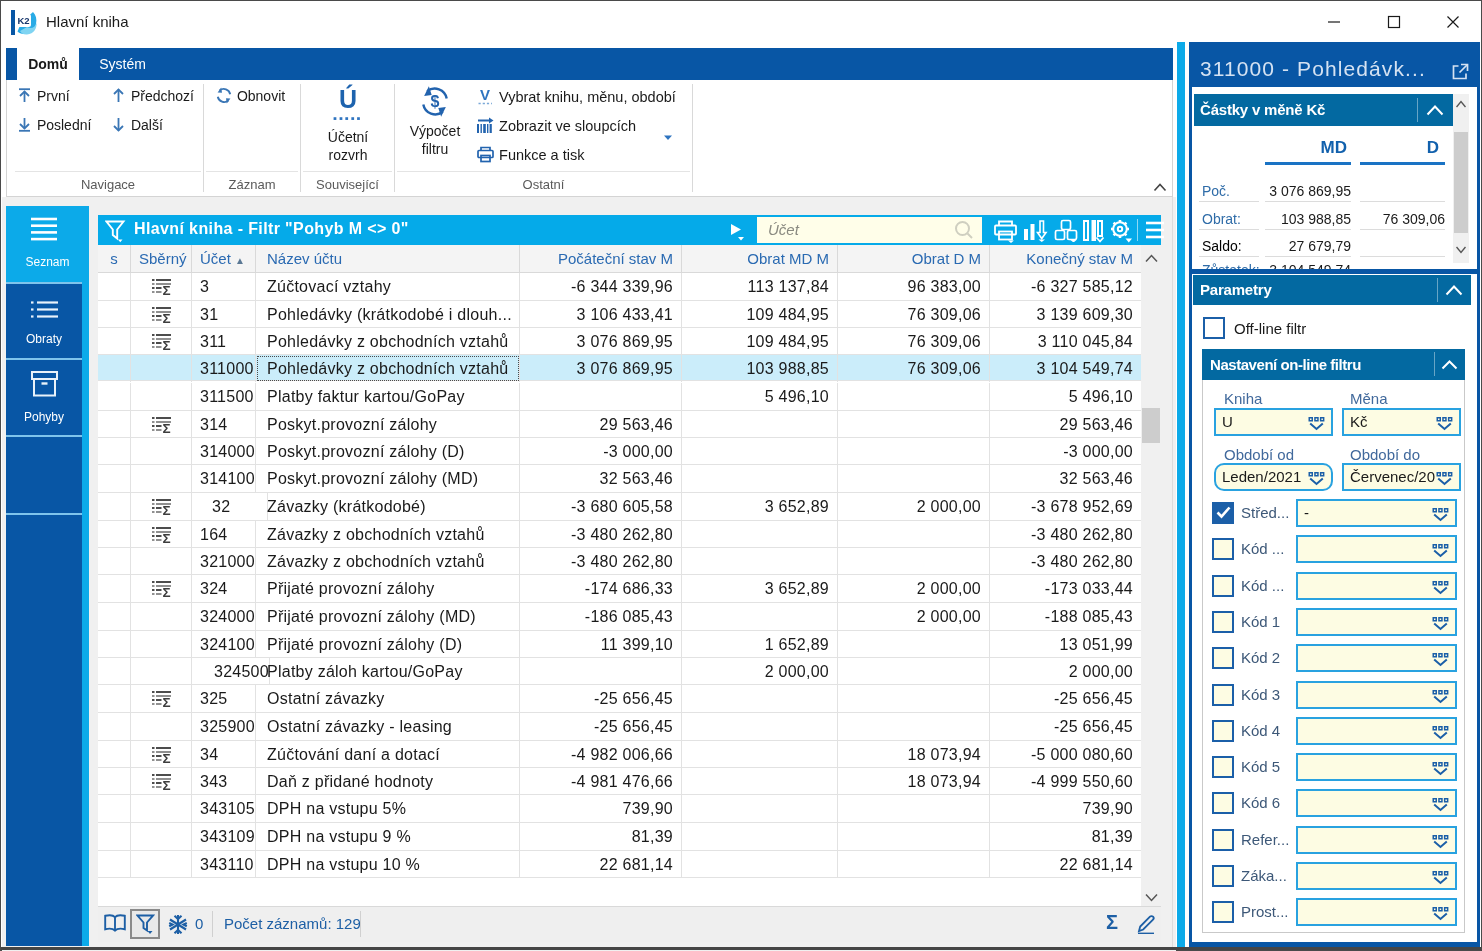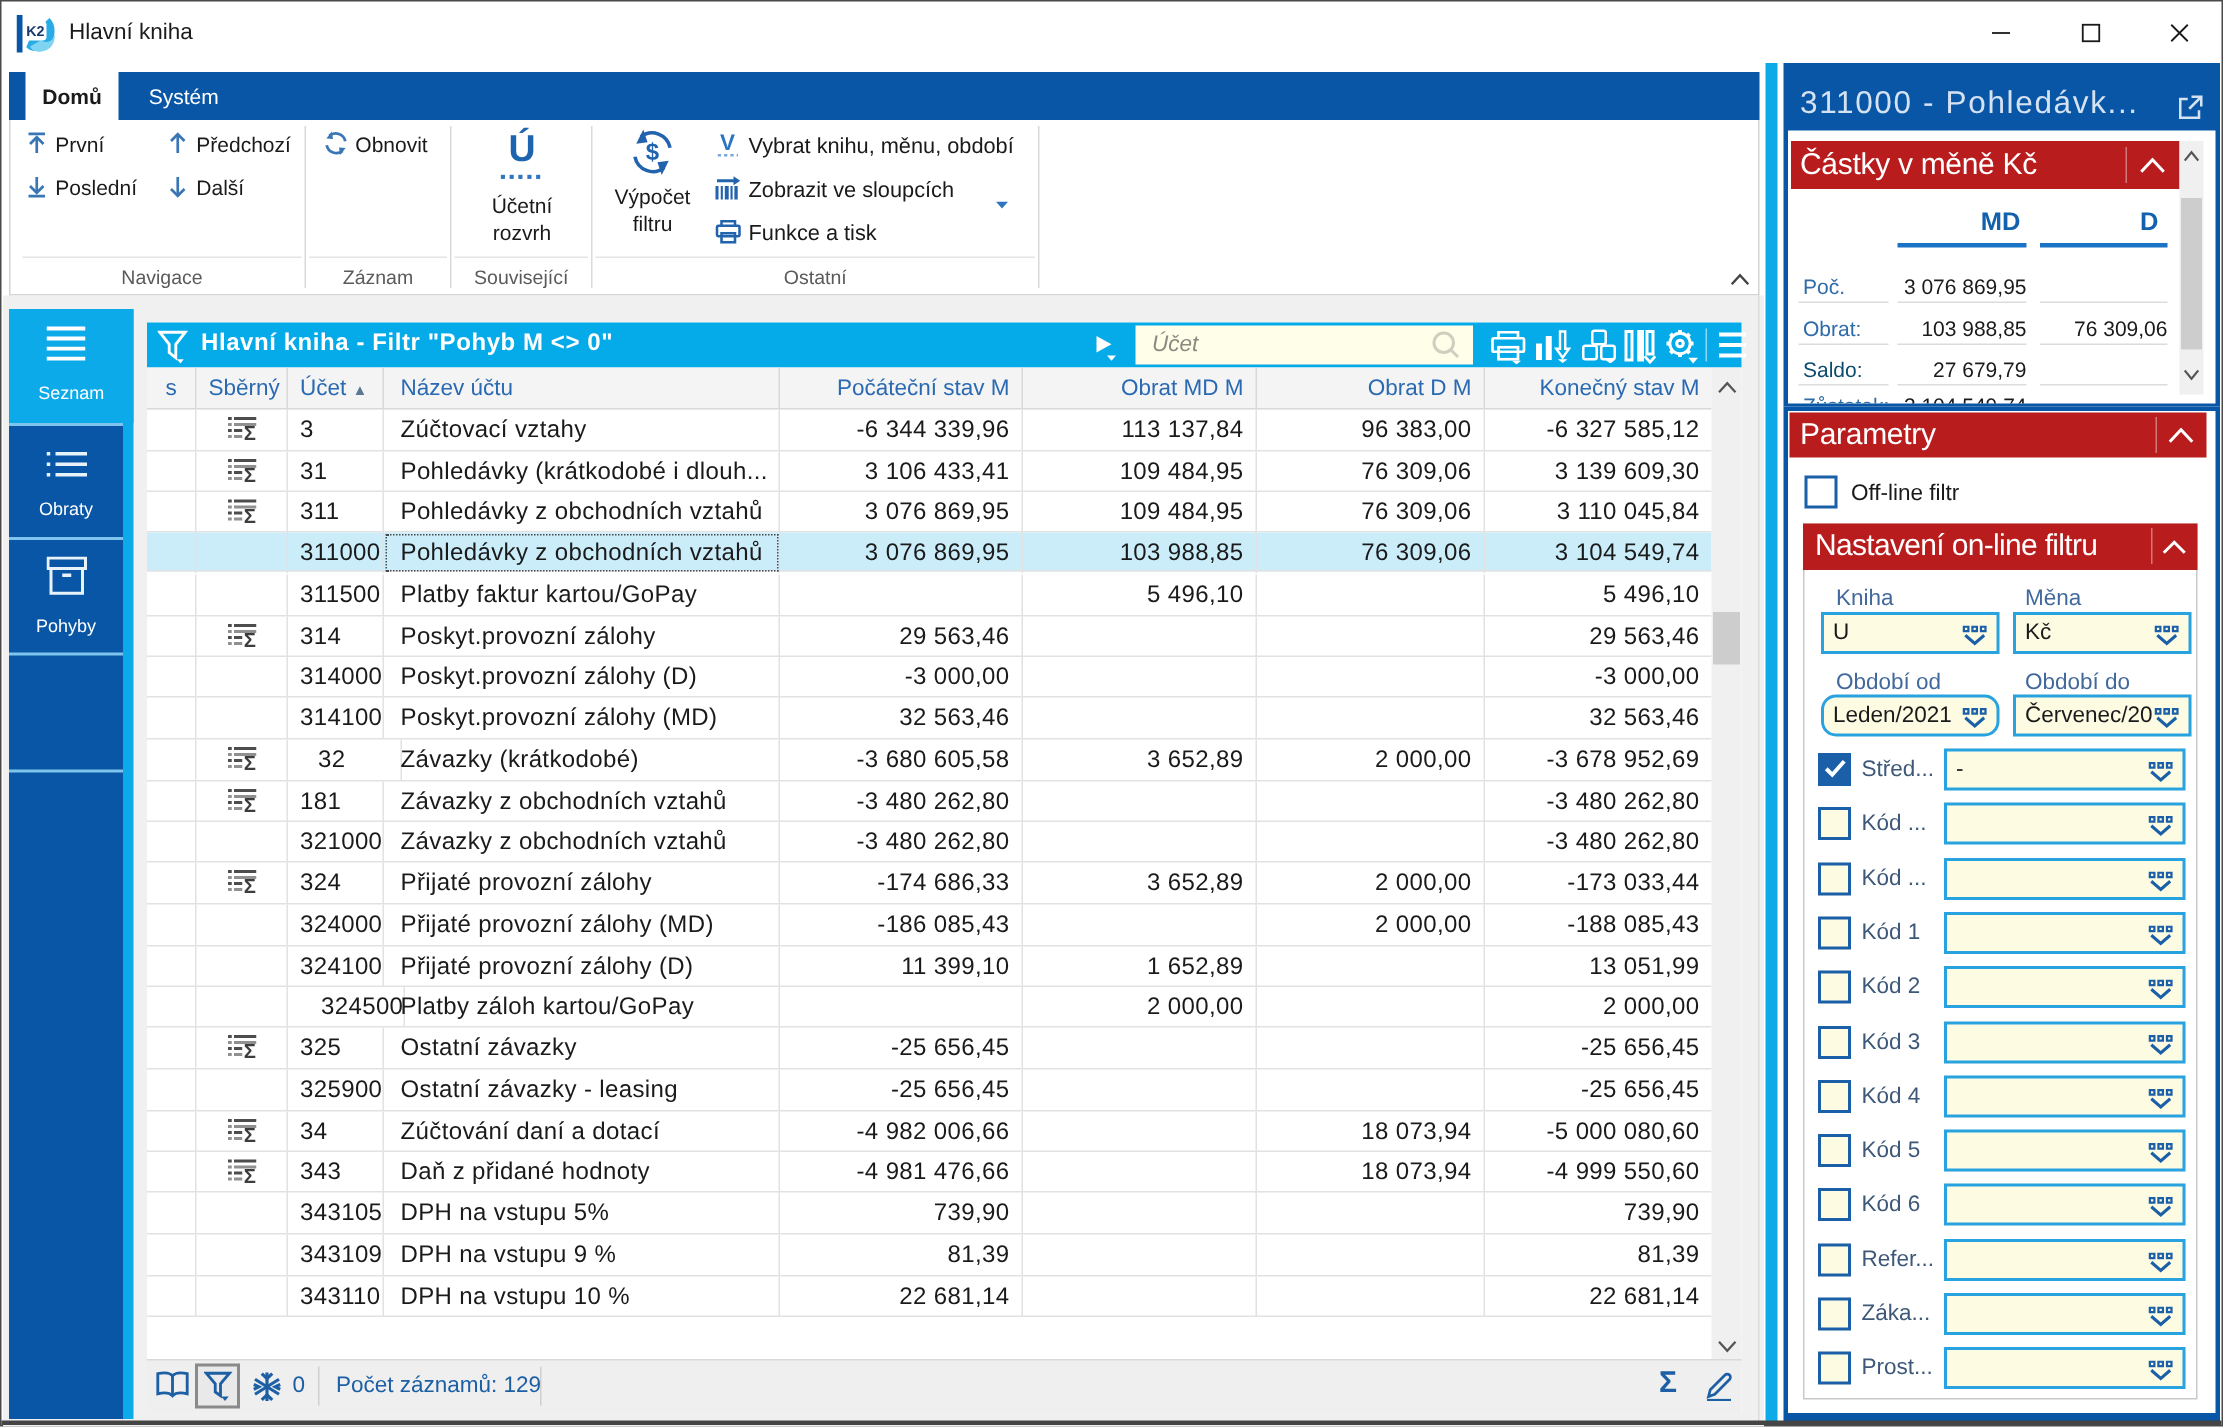--- a/index.html
+++ b/index.html
@@ -45,21 +45,21 @@
 .row { position:absolute; left:0; width:1043px; height:28px; border-bottom:1px solid #e2e2e2; font-size:16px; letter-spacing:0.25px; color:#1a1a1a; }
 .cell { position:absolute; top:0; height:27px; line-height:27px; border-right:1px solid #e2e2e2; padding:0 8px; white-space:nowrap; overflow:hidden; }
 .num { text-align:right; }
 #vscroll { position:absolute; left:1043px; top:30px; width:20px; height:667px; background:#f0f0f0; }
 #statusbar { position:absolute; left:0px; top:691px; width:1063px; height:36px; background:#efefef; border-top:1px solid #d9d9d9; }
 
 
 #splitter { position:absolute; left:1176px; top:41px; width:8px; height:906px; background:#0caae9; }
 #panel1 { position:absolute; left:1188px; top:41px; width:291px; height:229px; background:#0856a5; }
 #panel2 { position:absolute; left:1188px; top:270px; width:291px; height:677px; background:#0856a5; }
-.sechead { position:absolute; background:#b91c1c; color:#fff; font-weight:normal; font-size:20px; letter-spacing:-0.2px; }
+.sechead { position:absolute; background:#0369a1; color:#fff; font-weight:bold; font-size:15px; letter-spacing:-0.2px; }
 .yfield { position:absolute; background:#fdfce3; border:2px solid #29a2e0; }
 .cb { position:absolute; width:22px; height:22px; border:2px solid #1b5fa8; background:#fdfce3; }
 .plabel { position:absolute; font-size:15px; color:#41699c; white-space:nowrap; }
 .fv { position:absolute; left:6px; top:3px; font-size:15px; color:#1a1a1a; white-space:nowrap; overflow:hidden; max-width:82%; }
 .dd { position:absolute; right:6px; top:7px; width:17px; height:14px; }
 .dd svg { display:block; }
 </style>
 </head>
 <body>
 <div id="win">
@@ -472,21 +472,21 @@
                 <rect x="4" y="1" width="15" height="2"></rect>
                 <rect x="0" y="5" width="2.5" height="2" fill="#909090"></rect>
                 <rect x="4" y="5" width="15" height="2" fill="#909090"></rect>
                 <rect x="0" y="9" width="2.5" height="2"></rect>
                 <rect x="4" y="9" width="5.5" height="2"></rect>
                 <rect x="0" y="13" width="2.5" height="2" fill="#909090"></rect>
                 <rect x="4" y="13" width="5.5" height="2" fill="#909090"></rect>
               </g>
               <text x="10.5" y="16.5" font-size="13.5" font-weight="bold" fill="#3d3d3d" font-family="Liberation Sans">Σ</text>
             </svg></div>
-      <div class="cell" style="left:94px;width:64px;">181</div>
+      <div class="cell" style="left:94px;width:64px;">164</div>
       <div class="cell" style="left:158px;width:264px;padding-left:11px;">Závazky z obchodních vztahů</div>
       <div class="cell num" style="left:422px;width:162px;">-3 480 262,80</div>
       <div class="cell num" style="left:584px;width:156px;"></div>
       <div class="cell num" style="left:740px;width:152px;"></div>
       <div class="cell num" style="left:892px;width:151px;border-right:none;">-3 480 262,80</div>
       </div>
       <div class="row" style="top:275px;height:27px;">
       <div class="cell" style="left:0;width:33px;"></div>
       <div class="cell" style="left:33px;width:61px;text-align:center;"></div>
       <div class="cell" style="left:94px;width:64px;">321000</div>
@@ -738,21 +738,21 @@
         <div class="abs" style="left:60px; top:57px; width:99px; text-align:right; color:#1a1a1a;">3 076 869,95</div>
         <div class="abs" style="left:7px; top:75px; width:60px; height:1px; background:#dcdcdc;"></div>
         <div class="abs" style="left:73px; top:75px; width:86px; height:1px; background:#dcdcdc;"></div>
         <div class="abs" style="left:168px; top:75px; width:85px; height:1px; background:#dcdcdc;"></div>
         <div class="abs" style="left:10px; top:85px; color:#2f6ca8;">Obrat:</div>
         <div class="abs" style="left:60px; top:85px; width:99px; text-align:right; color:#1a1a1a;">103 988,85</div>
         <div class="abs" style="left:155px; top:85px; width:98px; text-align:right; color:#1a1a1a;">76 309,06</div>
         <div class="abs" style="left:7px; top:103px; width:60px; height:1px; background:#dcdcdc;"></div>
         <div class="abs" style="left:73px; top:103px; width:86px; height:1px; background:#dcdcdc;"></div>
         <div class="abs" style="left:168px; top:103px; width:85px; height:1px; background:#dcdcdc;"></div>
-        <div class="abs" style="left:10px; top:112px; color:#0c4a6e;">Saldo:</div>
+        <div class="abs" style="left:10px; top:112px; color:#000000;">Saldo:</div>
         <div class="abs" style="left:60px; top:112px; width:99px; text-align:right; color:#1a1a1a;">27 679,79</div>
         <div class="abs" style="left:7px; top:130px; width:60px; height:1px; background:#dcdcdc;"></div>
         <div class="abs" style="left:73px; top:130px; width:86px; height:1px; background:#dcdcdc;"></div>
         <div class="abs" style="left:168px; top:130px; width:85px; height:1px; background:#dcdcdc;"></div>
         <div class="abs" style="left:10px; top:136px; color:#2f6ca8;">Zůstatek:</div>
         <div class="abs" style="left:60px; top:136px; width:99px; text-align:right; color:#1a1a1a;">3 104 549,74</div>
       </div>
     </div>
   </div>
   <div id="panel2">

